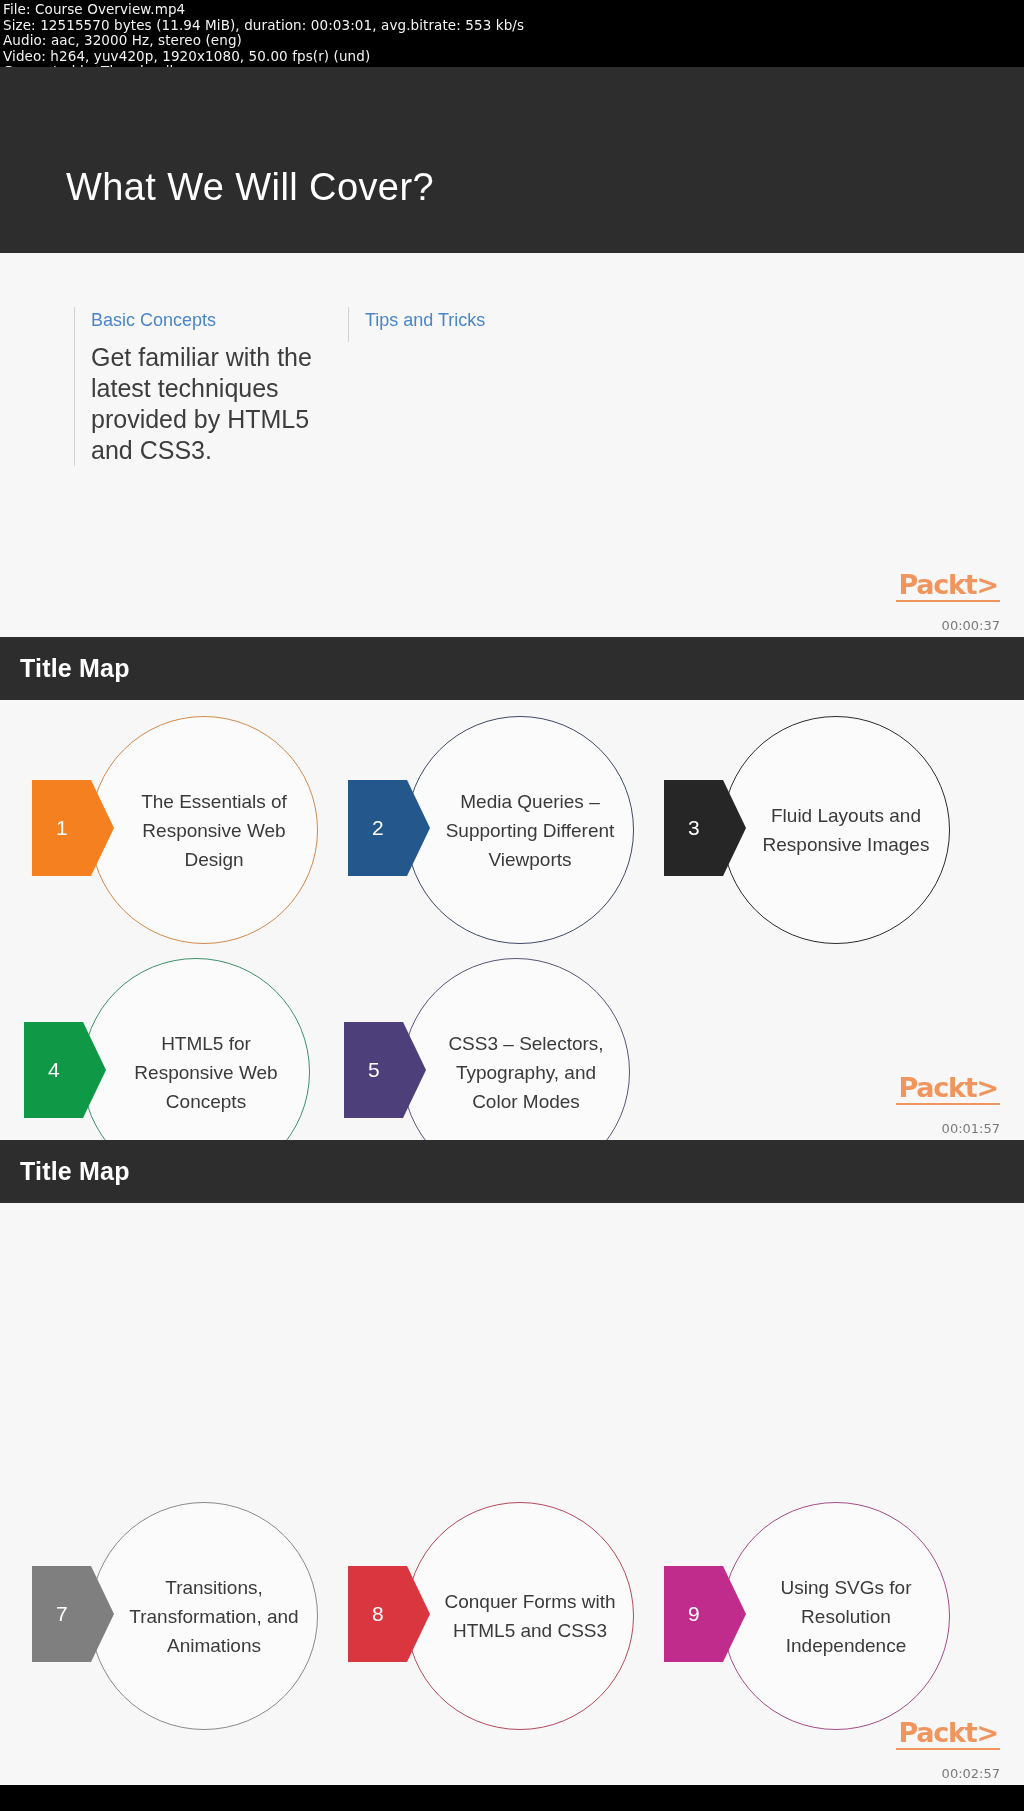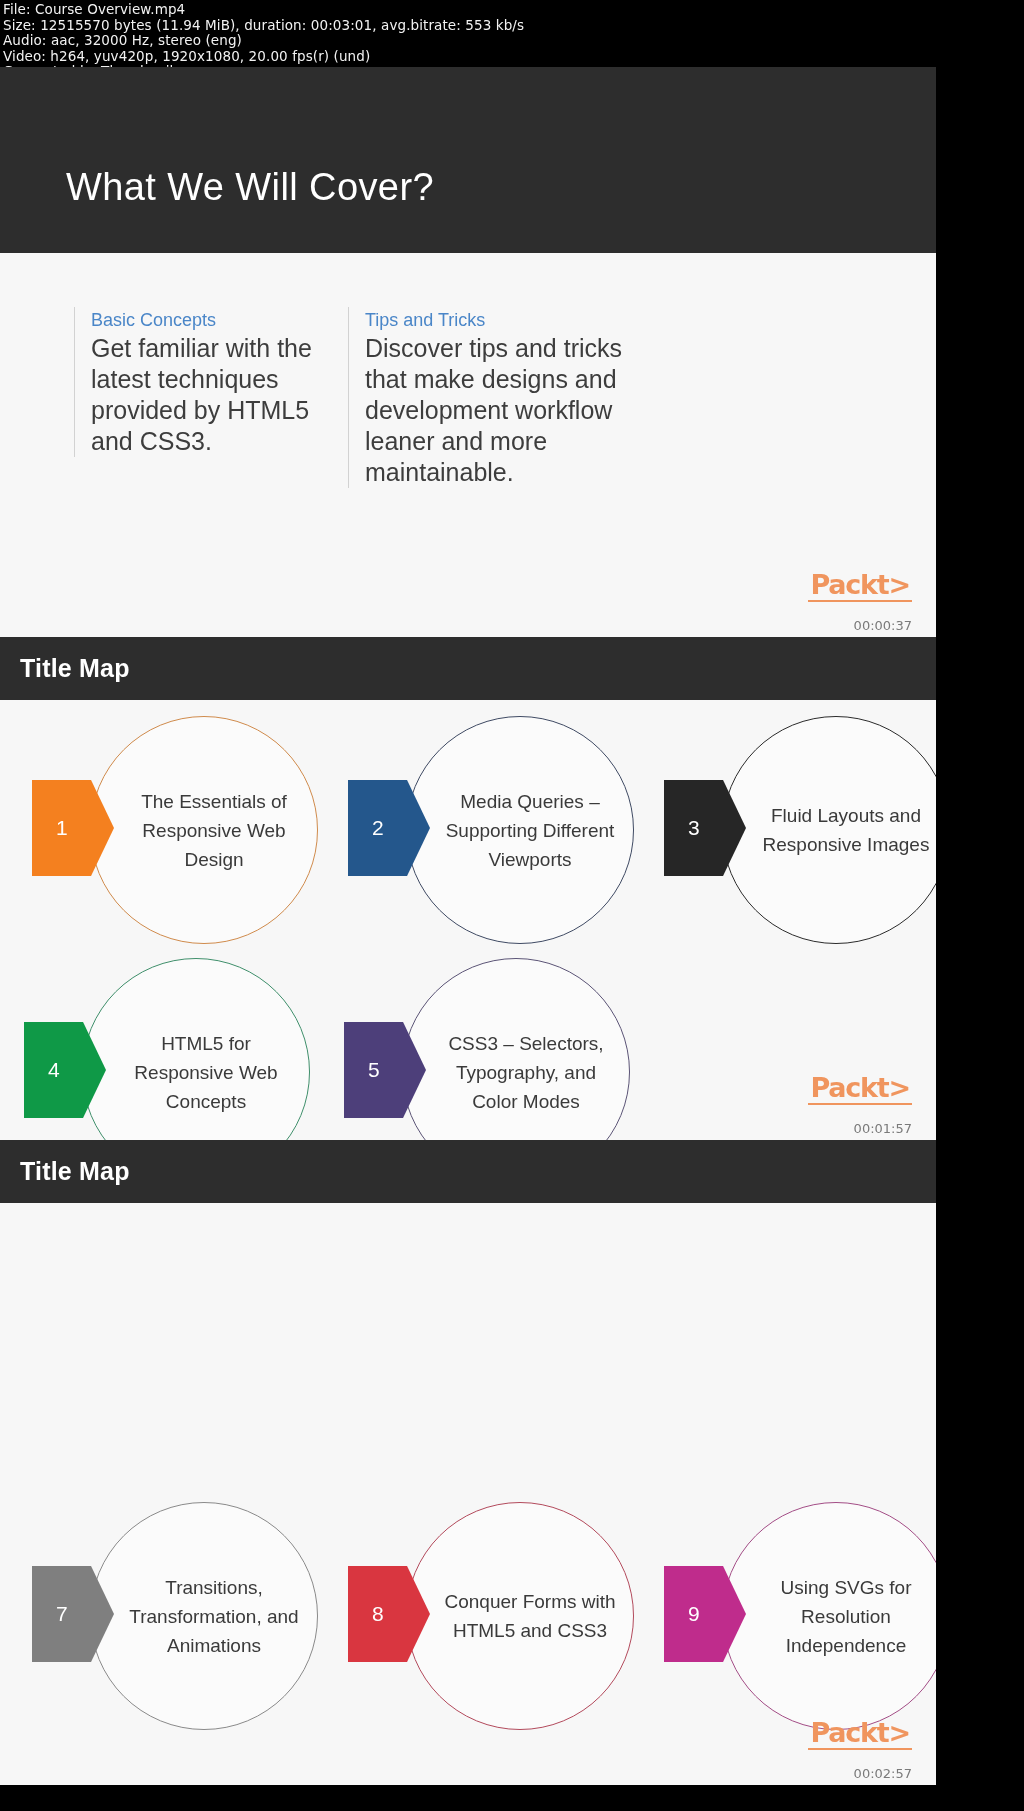--- a/index.html
+++ b/index.html
@@ -17,21 +17,21 @@
     padding:2px 3px 4px 3px;
     font-family:"DejaVu Sans", sans-serif;
     font-size:13.5px;
     line-height:15.6px;
     letter-spacing:.1px;
     height:67px;
   }
   .meta div { white-space:nowrap; }
 
   
-  .slide { position:relative; width:936px; background:#3b82f6; overflow:hidden; }
+  .slide { position:relative; width:1024px; background:#3b82f6; overflow:hidden; }
 
   
   .title-band {
     background:#2d2d2d;
     position:relative;
   }
   .title-band.hero { height:186px; }
   .title-band.bar  { height:63px; display:flex; align-items:center; }
 
   .hero-title {
@@ -61,20 +61,21 @@
     padding-left:16px;
     border-left:1.6px solid #d2d2d2;
   }
   .col-1 { left:74px;  width:240px; }
   .col-2 { left:348px; width:320px; }
 
   .col-head {
     color:#4a86c8;
     font-size:18px;
     line-height:26px;
+    margin-bottom:9px;
     font-family:"Liberation Sans", sans-serif;
   }
   .col-body {
     color:#3d3d3d;
     font-size:25px;
     line-height:31px;
     font-family:"Liberation Sans", sans-serif;
   }
 
   
@@ -149,38 +150,37 @@
     padding:0 6px;
   }
 </style>
 </head>
 <body>
 
 <div class="meta">
   <div>File: Course Overview.mp4</div>
   <div>Size: 12515570 bytes (11.94 MiB), duration: 00:03:01, avg.bitrate: 553 kb/s</div>
   <div>Audio: aac, 32000 Hz, stereo (eng)</div>
-  <div>Video: h264, yuv420p, 1920x1080, 20.00 fps(r) (und)</div>
+  <div>Video: h264, yuv420p, 1920x1080, 50.00 fps(r) (und)</div>
   <div>Generated by Thumbnail me</div>
 </div>
 
 <div class="slide">
   <div class="title-band hero">
     <div class="hero-title">What We Will Cover?</div>
   </div>
 
   <div class="s1-body">
     <div class="col col-1">
       <div class="col-head">Basic Concepts</div>
       <div class="col-body">Get familiar with the latest techniques provided by HTML5 and CSS3.</div>
     </div>
 
     <div class="col col-2">
       <div class="col-head">Tips and Tricks</div>
-      <div class="col-body">Discover tips and tricks that make designs and development workflow leaner and more maintainable.</div>
     </div>
 
     <div class="packt-wrap">
       <span class="packt-logo" style="color: rgb(240, 149, 94); border-bottom-color: rgb(240, 149, 94);">Packt&gt;</span>
       <span class="stamp dark">00:00:37</span>
     </div>
   </div>
 </div>
 
 <div class="slide">

